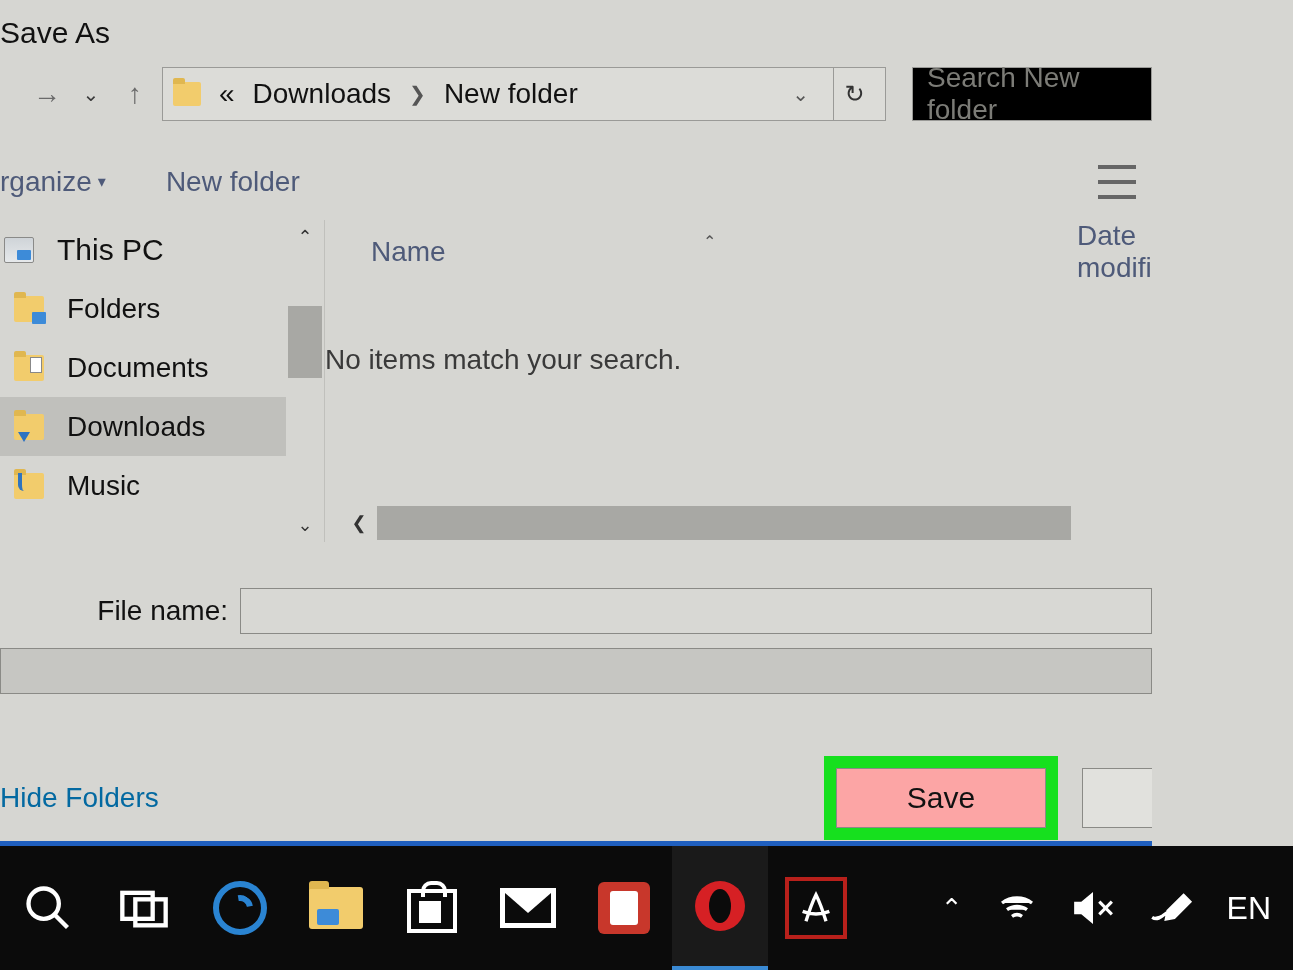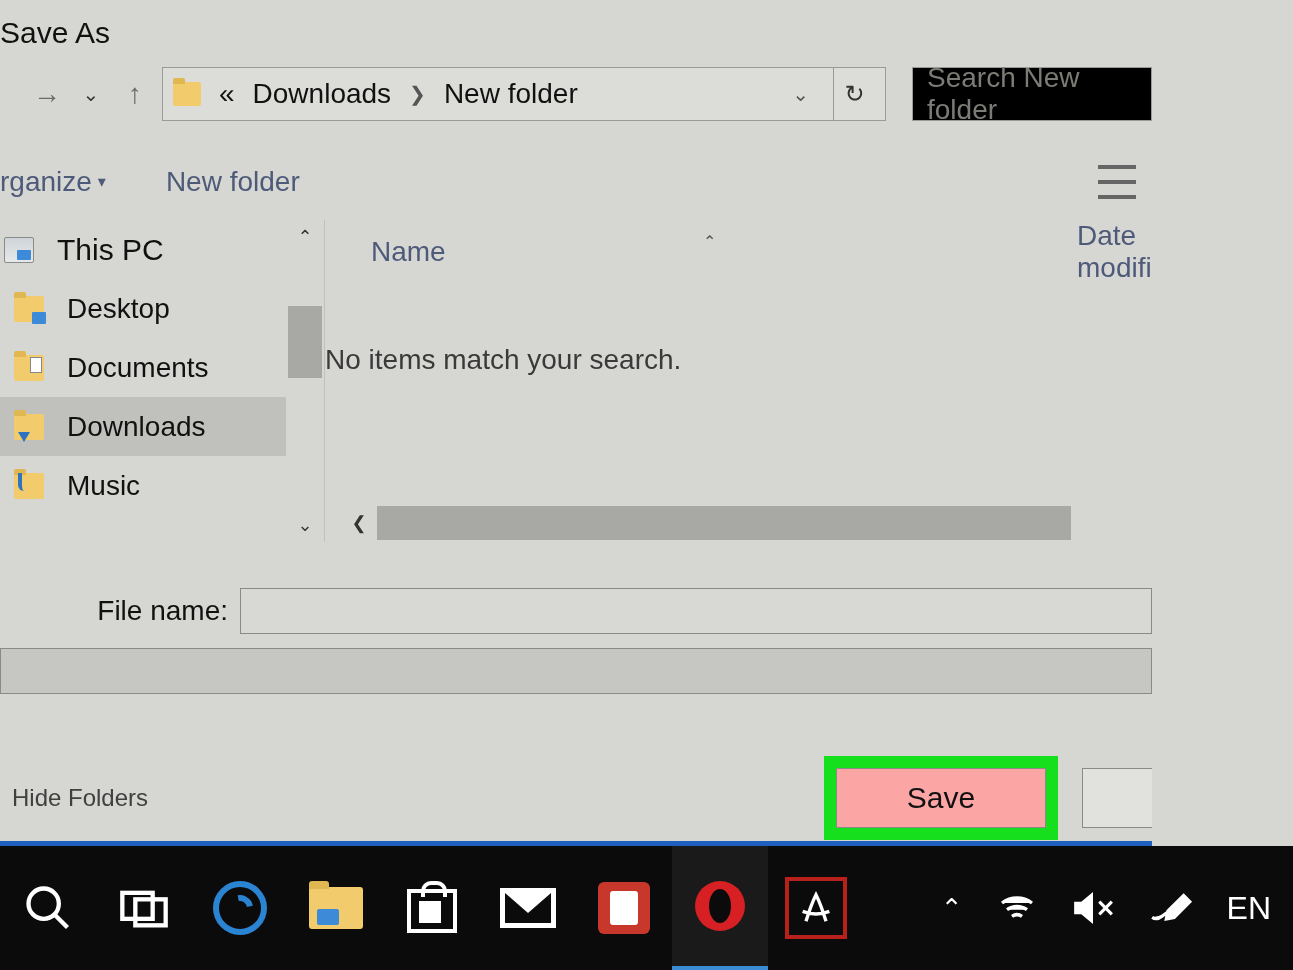--- a/index.html
+++ b/index.html
@@ -71,21 +71,21 @@
 
   
   .field-row{display:flex;align-items:center;height:54px;margin-top:0;}
   .fields{padding-top:42px;}
   .field-label{width:240px;text-align:right;padding-right:12px;font-size:28px;color:#111;}
   .field-input{flex:1;height:46px;border:1px solid #8a8a86;background:#d8d8d4;}
   .field-input.drop{background:#c6c6c2;}
 
   
   .bottom{position:absolute;left:0;right:0;bottom:0;height:96px;display:flex;align-items:center;}
-  .hide-folders{font-size:24px;color:#404040;padding-left:12px;}
+  .hide-folders{font-size:28px;color:#0369a1;padding-left:0px;}
   .bottom-spacer{flex:1;}
   .save-wrap{border:12px solid #16e01e;display:flex;align-items:center;justify-content:center;margin-right:24px;}
   .save-btn{width:210px;height:60px;background:#fca5a5;border:1px solid #8a8a86;font-size:30px;color:#111;display:flex;align-items:center;justify-content:center;}
   .cancel-edge{width:70px;height:60px;background:#e1e1dd;border:1px solid #8a8a86;border-right:none;}
 
   .blue-line{position:absolute;left:0;right:0;bottom:0;height:5px;background:#1f5fbf;}
 
   
   .taskbar{position:absolute;left:0;right:0;bottom:0;height:124px;background:#0b0b0b;display:flex;align-items:center;}
   .tb-item{flex:0 0 96px;height:100%;display:flex;align-items:center;justify-content:center;}
@@ -163,21 +163,21 @@
   </div>
 
   <div class="main">
     <div class="sidebar">
       <div class="sb-item this-pc">
         <div class="ico pc-ico"></div>
         <span>This PC</span>
       </div>
       <div class="sb-item">
         <div class="ico folder-ico desk-mark"></div>
-        <span>Desktop</span>
+        <span>Folders</span>
       </div>
       <div class="sb-item">
         <div class="ico folder-ico doc-mark"></div>
         <span>Documents</span>
       </div>
       <div class="sb-item sel">
         <div class="ico folder-ico down-mark"></div>
         <span>Downloads</span>
       </div>
       <div class="sb-item">

